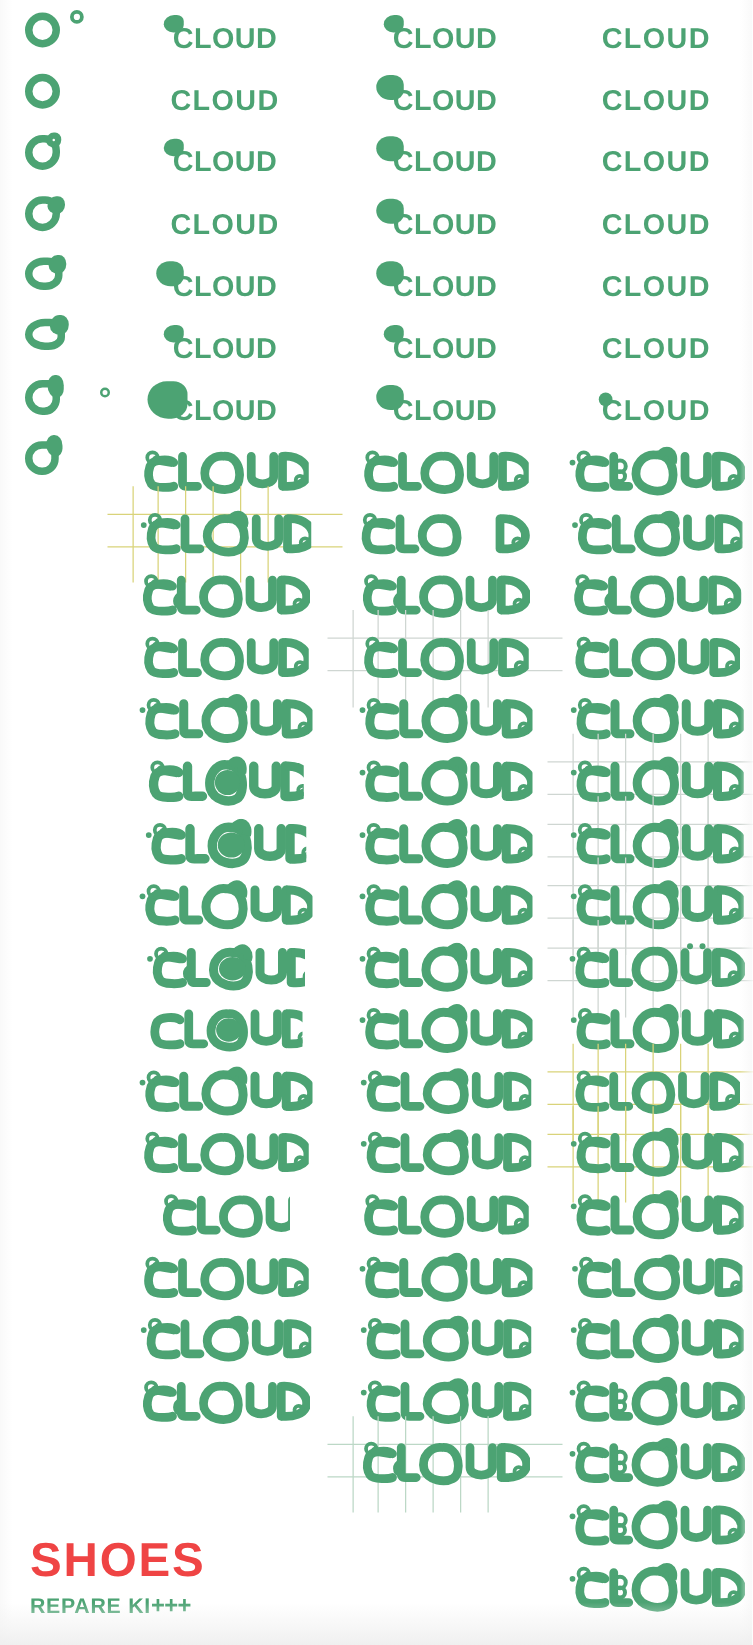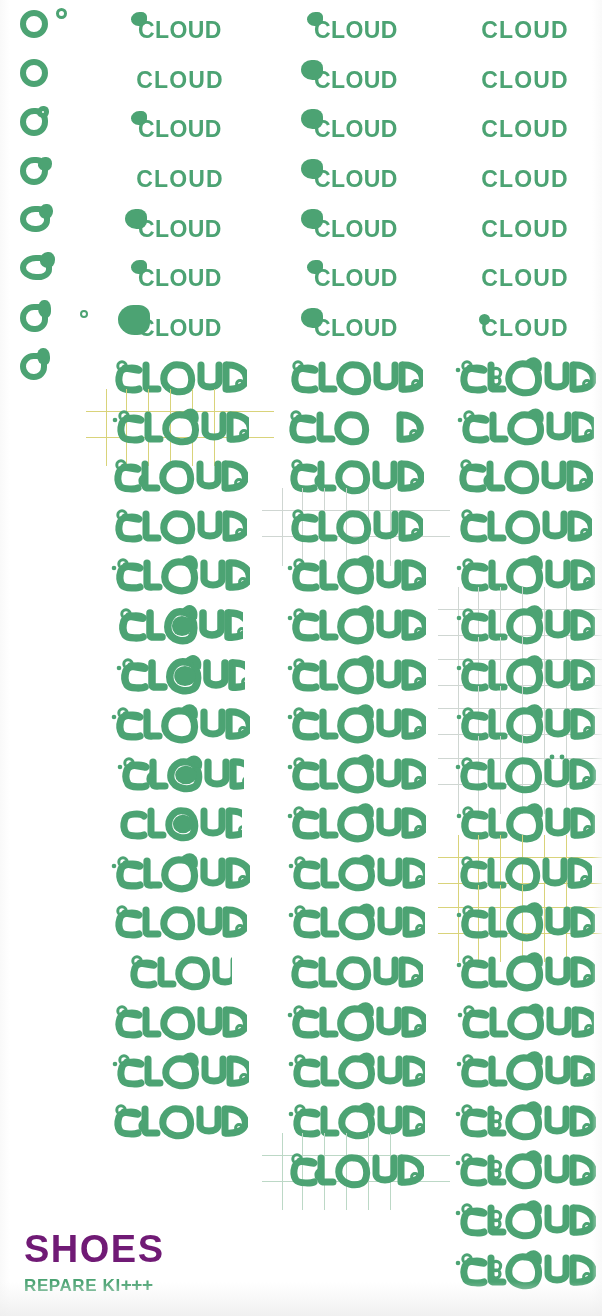--- a/index.html
+++ b/index.html
@@ -153,21 +153,21 @@
   .g-yellow .vline, .g-yellow .hline { background: #d9d37a; }
   .g-grey .vline, .g-grey .hline { background: #cfd6d2; }
 
   
   .footer-logo {
     position: absolute;
     left: 24px;
     bottom: 22px;
   }
   .logo-main {
-    color: #701a75;
+    color: #ef4444;
     font-family: "Liberation Sans", sans-serif;
     font-weight: 700;
     font-size: 38px;
     letter-spacing: 1.5px;
     line-height: 1;
     display: block;
   }
   .logo-sub {
     color: #4CA373;
     font-family: "Liberation Sans", sans-serif;

